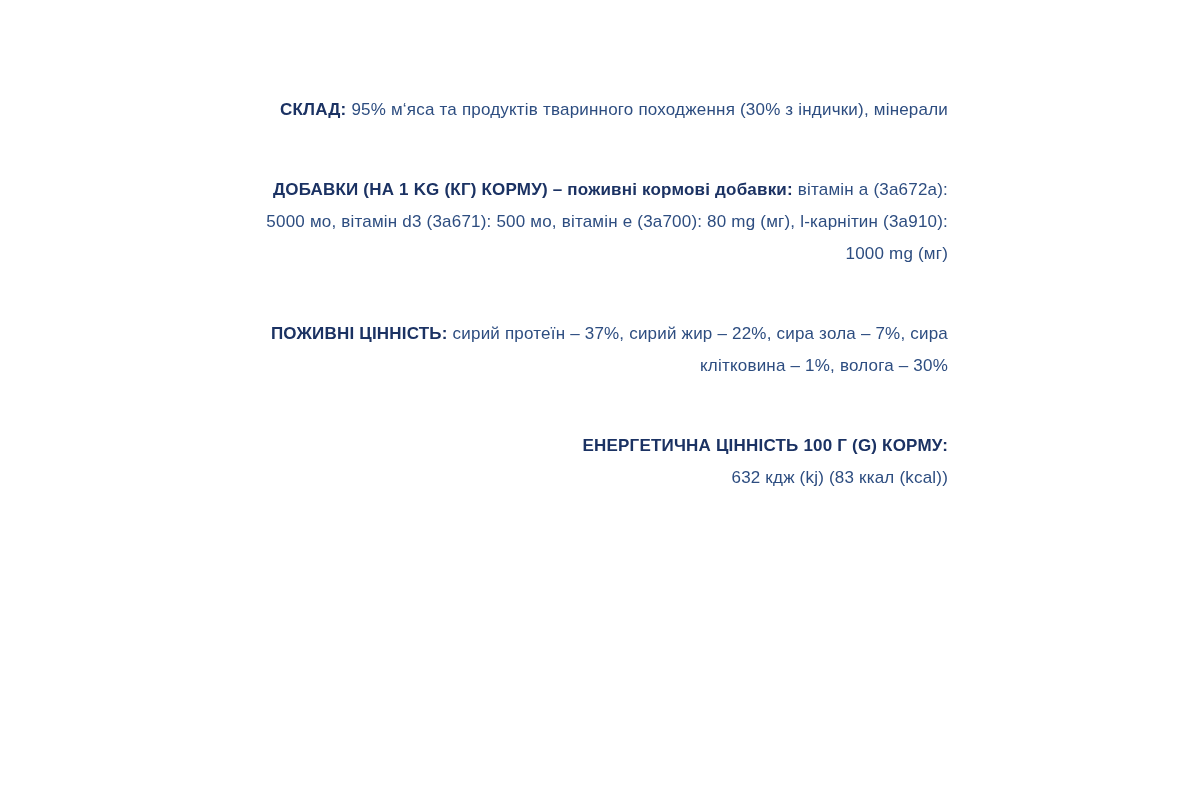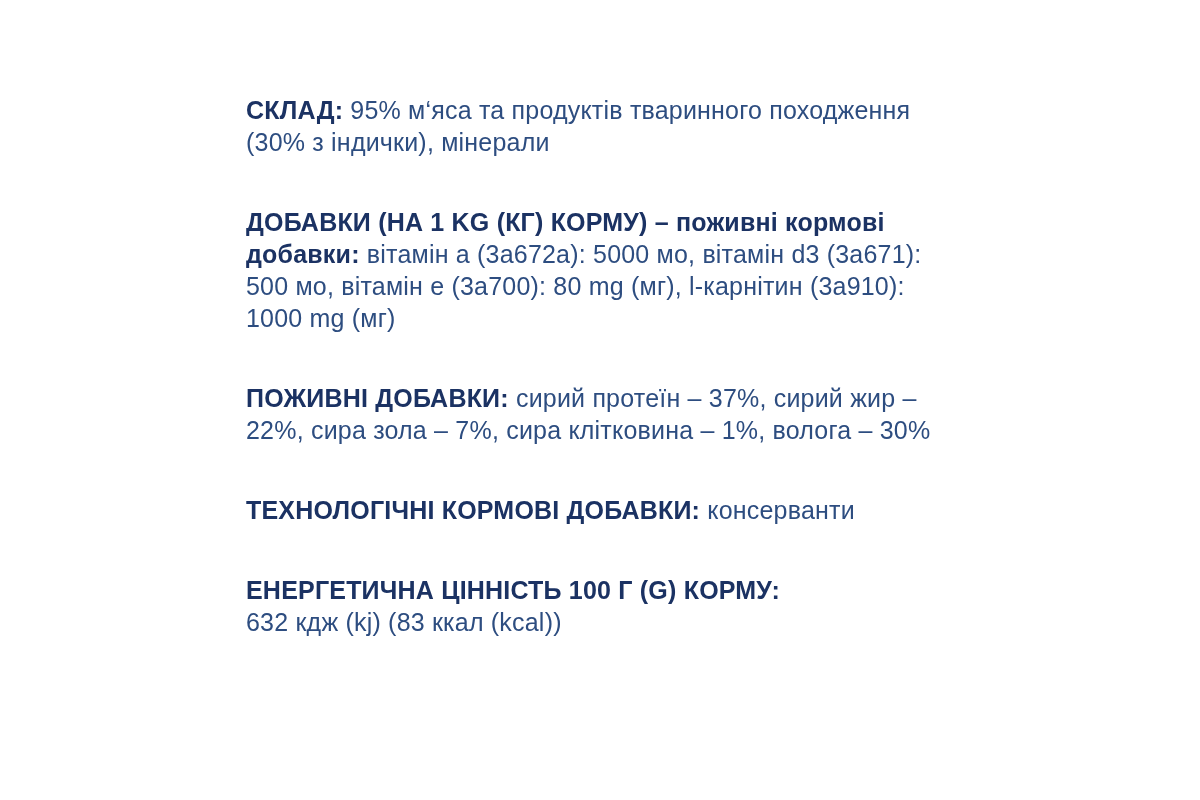--- a/index.html
+++ b/index.html
@@ -10,39 +10,39 @@
     font-family: "Liberation Sans", "DejaVu Sans", sans-serif;
     overflow: hidden;
   }
   .doc {
     position: absolute;
     left: 246px;
     top: 94px;
     width: 702px;
   }
   .para {
-    font-size: 25px;
+    font-size: 17px;
     line-height: 32px;
     letter-spacing: 0.2px;
     color: #2d4d80;
     margin: 0 0 48px 0;
+    text-align: right;
   }
   .para .lead {
     font-weight: 700;
     color: #1b3263;
   }
 </style>
 </head>
 <body>
 
 <div class="doc">
 
   <p class="para"><span class="lead">СКЛАД:</span><span> 95% м‘яса та продуктів тваринного походження (30% з індички), мінерали</span></p>
 
   <p class="para"><span class="lead">ДОБАВКИ (НА 1 KG (КГ) КОРМУ) – поживні кормові добавки:</span><span> вітамін а (3а672а): 5000 мо, вітамін d3 (3а671): 500 мо, вітамін е (3а700): 80 mg (мг), l-карнітин (3а910): 1000 mg (мг)</span></p>
 
-  <p class="para"><span class="lead">ПОЖИВНІ ДОБАВКИ:</span><span> сирий протеїн – 37%, сирий жир – 22%, сира зола – 7%, сира клітковина – 1%, волога – 30%</span></p>
+  <p class="para"><span class="lead">ПОЖИВНІ ЦІННІСТЬ:</span><span> сирий протеїн – 37%, сирий жир – 22%, сира зола – 7%, сира клітковина – 1%, волога – 30%</span></p>
 
-  <p class="para"><span class="lead">ТЕХНОЛОГІЧНІ КОРМОВІ ДОБАВКИ:</span><span> консерванти</span></p>
 
   <p class="para"><span class="lead">ЕНЕРГЕТИЧНА ЦІННІСТЬ 100 Г (G) КОРМУ:</span><br><span>632 кдж (kj) (83 ккал (kcal))</span></p>
 
 </div>
 
 </body></html>

